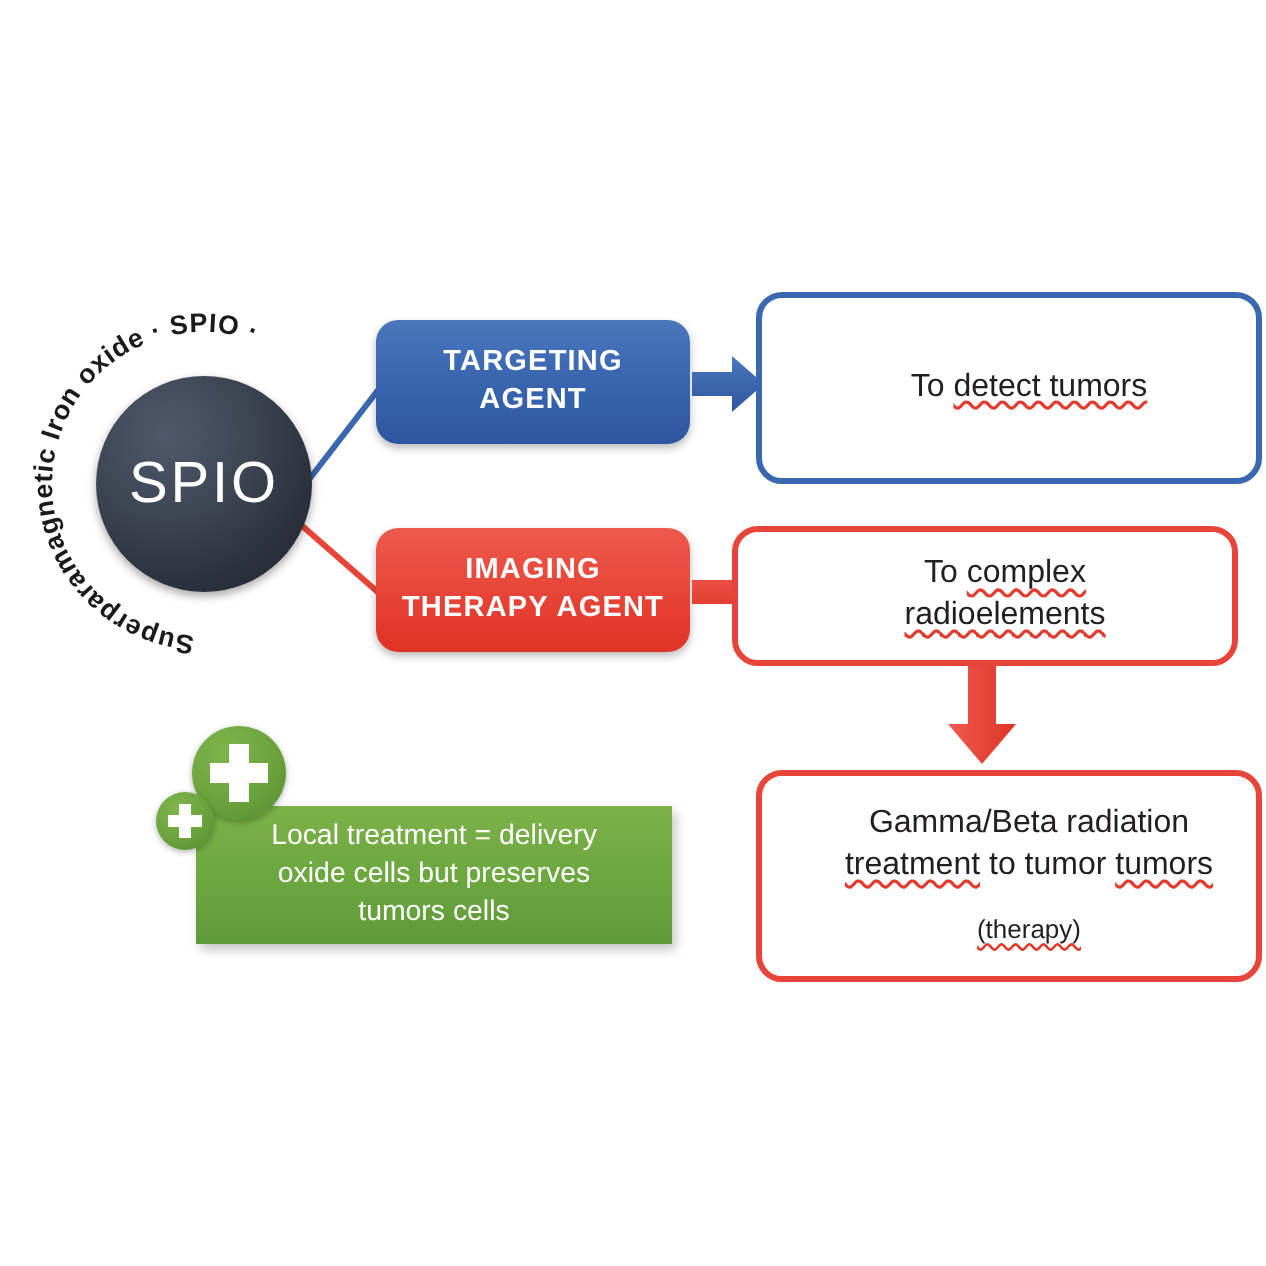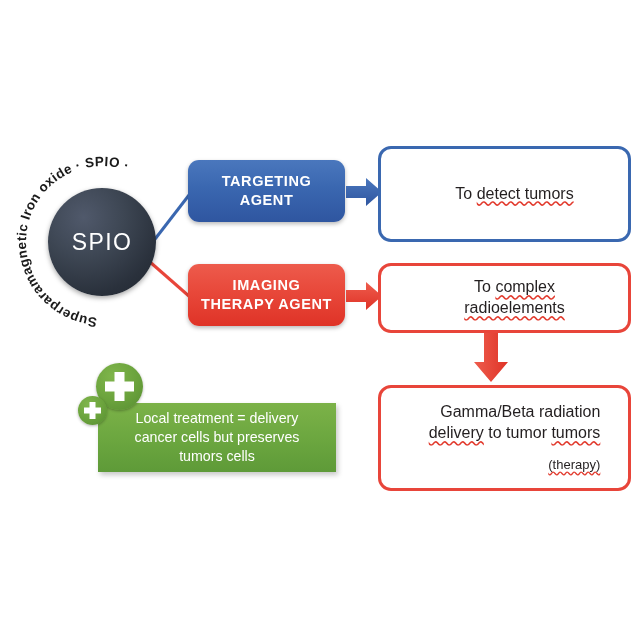--- a/index.html
+++ b/index.html
@@ -48,21 +48,21 @@
     height: 108px;
     border-radius: 50%;
     background: radial-gradient(circle at 33% 27%, #50596b 0%, #3d4653 38%, #2a313c 72%, #20262f 100%);
     box-shadow: 0 2px 5px rgba(0,0,0,0.35);
     display: flex;
     align-items: center;
     justify-content: center;
   }
   #spio-sphere-label {
     color: #ffffff;
-    font-size: 23px;
+    font-size: 29px;
     font-weight: normal;
     letter-spacing: 1.4px;
     font-family: "Liberation Sans", sans-serif;
   }
 
   
   #connectors {
     position: absolute;
     left: 0; top: 0;
     width: 633px;
@@ -115,33 +115,32 @@
     padding-left: 20px;
   }
   #detect-tumors-box {
     left: 378px;
     top: 146px;
     width: 227px;
     height: 90px;
     border: 3px solid #3a68b0;
   }
   #radioelements-box {
-    left: 378px;
+    left: 366px;
     top: 263px;
     width: 227px;
     height: 64px;
     border: 3px solid #e8453a;
   }
   #therapy-box {
     left: 378px;
     top: 385px;
     width: 227px;
     height: 100px;
     border: 3px solid #e8453a;
-    text-align: right;
   }
   .outcome-inner { padding: 0 8px; }
   .small-line {
     display: block;
     font-size: 13px;
     margin-top: 13px;
   }
 
   
   .sq {
@@ -277,30 +276,30 @@
   <div class="outcome-box" id="radioelements-box">
     <div class="outcome-inner">
       <span>To </span><span class="sq">complex</span><br>
       <span class="sq">radioelements</span>
     </div>
   </div>
 
   <div class="outcome-box" id="therapy-box">
     <div class="outcome-inner">
       <span>Gamma/Beta radiation</span><br>
-      <span class="sq">delivery</span><span> to tumor </span><span class="sq">tumors</span>
+      <span class="sq">treatment</span><span> to tumor </span><span class="sq">tumors</span>
       <span class="small-line sq">(therapy)</span>
     </div>
   </div>
 
   <div id="treatment-group">
     <div id="treatment-box">
       <div>
         <span>Local treatment = delivery</span><br>
-        <span>cancer cells but preserves</span><br>
+        <span>oxide cells but preserves</span><br>
         <span>tumors cells</span>
       </div>
     </div>
     <div class="cross-badge" id="cross-badge-large">
       <svg viewBox="0 0 47 47" xmlns="http://www.w3.org/2000/svg">
         <polygon fill="#ffffff" points="18.5,9 28.5,9 28.5,18.5 38,18.5 38,28.5 28.5,28.5 28.5,38 18.5,38 18.5,28.5 9,28.5 9,18.5 18.5,18.5"></polygon>
       </svg>
     </div>
     <div class="cross-badge" id="cross-badge-small">
       <svg viewBox="0 0 29 29" xmlns="http://www.w3.org/2000/svg">

